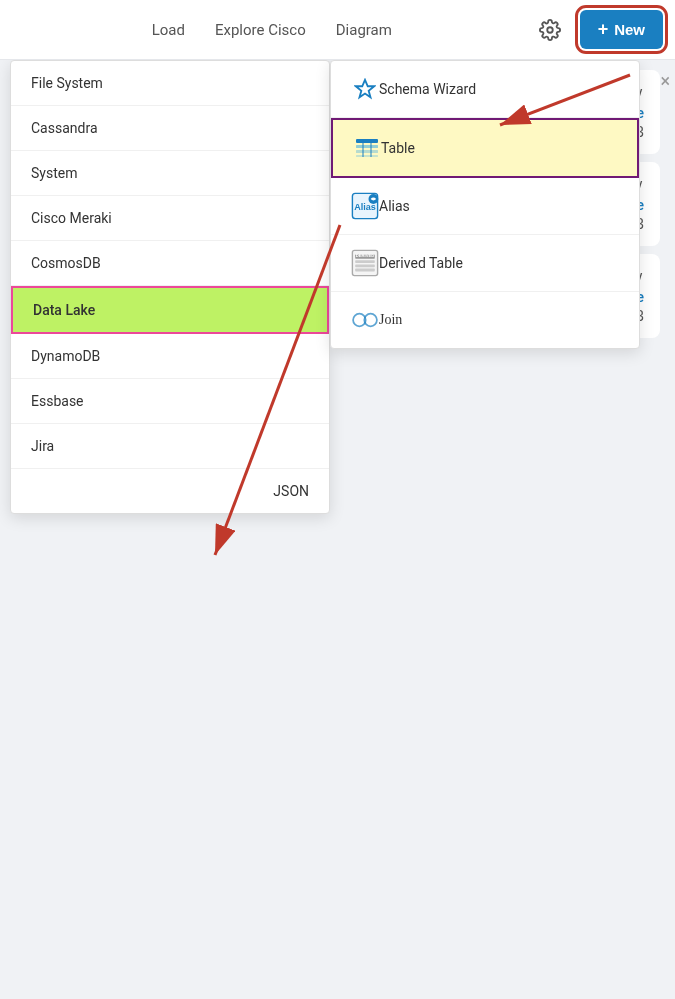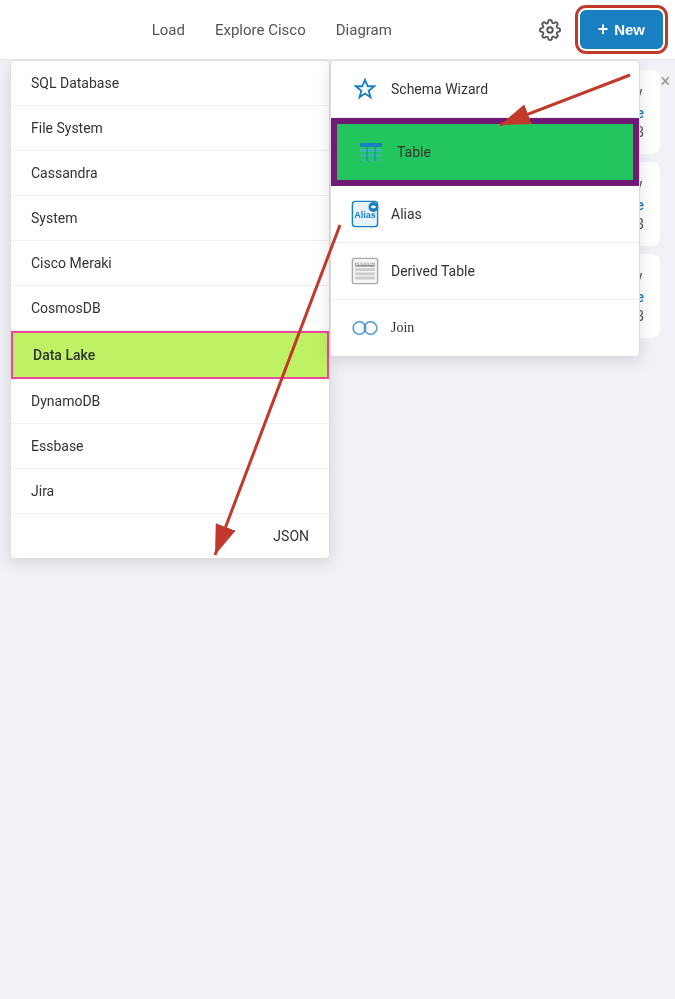--- a/index.html
+++ b/index.html
@@ -162,25 +162,24 @@
       z-index: 50;
     }
     .right-menu-item {
       padding: 14px 20px;
       font-size: 14px;
       color: #333;
       cursor: pointer;
       border-bottom: 1px solid #f0f0f0;
       display: flex;
       align-items: center;
-      gap: 12px;
     }
     .right-menu-item.highlighted {
-      background: #22c55e;
-      border: 6px solid #701a75;
+      background: #fef9c3;
+      border: 2px solid #701a75;
       align-items: center;
     }
     .right-menu-item:last-child {
       border-bottom: none;
       font-family: Liberation Serif, serif;
     }
     .menu-icon {
       width: 28px;
       height: 28px;
       display: flex;
@@ -256,21 +255,20 @@
         <span class="card-chevron">∨</span>
       </div>
       <span class="card-label">Data Size</span>
       <span class="card-value">0.49 KB</span>
     </div>
   </div>
 
   <div class="close-btn">×</div>
 
   <div class="left-menu">
-    <div class="left-menu-item">SQL Database</div>
     <div class="left-menu-item">File System</div>
     <div class="left-menu-item">Cassandra</div>
     <div class="left-menu-item">System</div>
     <div class="left-menu-item">Cisco Meraki</div>
     <div class="left-menu-item">CosmosDB</div>
     <div class="left-menu-item highlighted">Data Lake</div>
     <div class="left-menu-item">DynamoDB</div>
     <div class="left-menu-item">Essbase</div>
     <div class="left-menu-item">Jira</div>
     <div class="left-menu-item">JSON</div>

